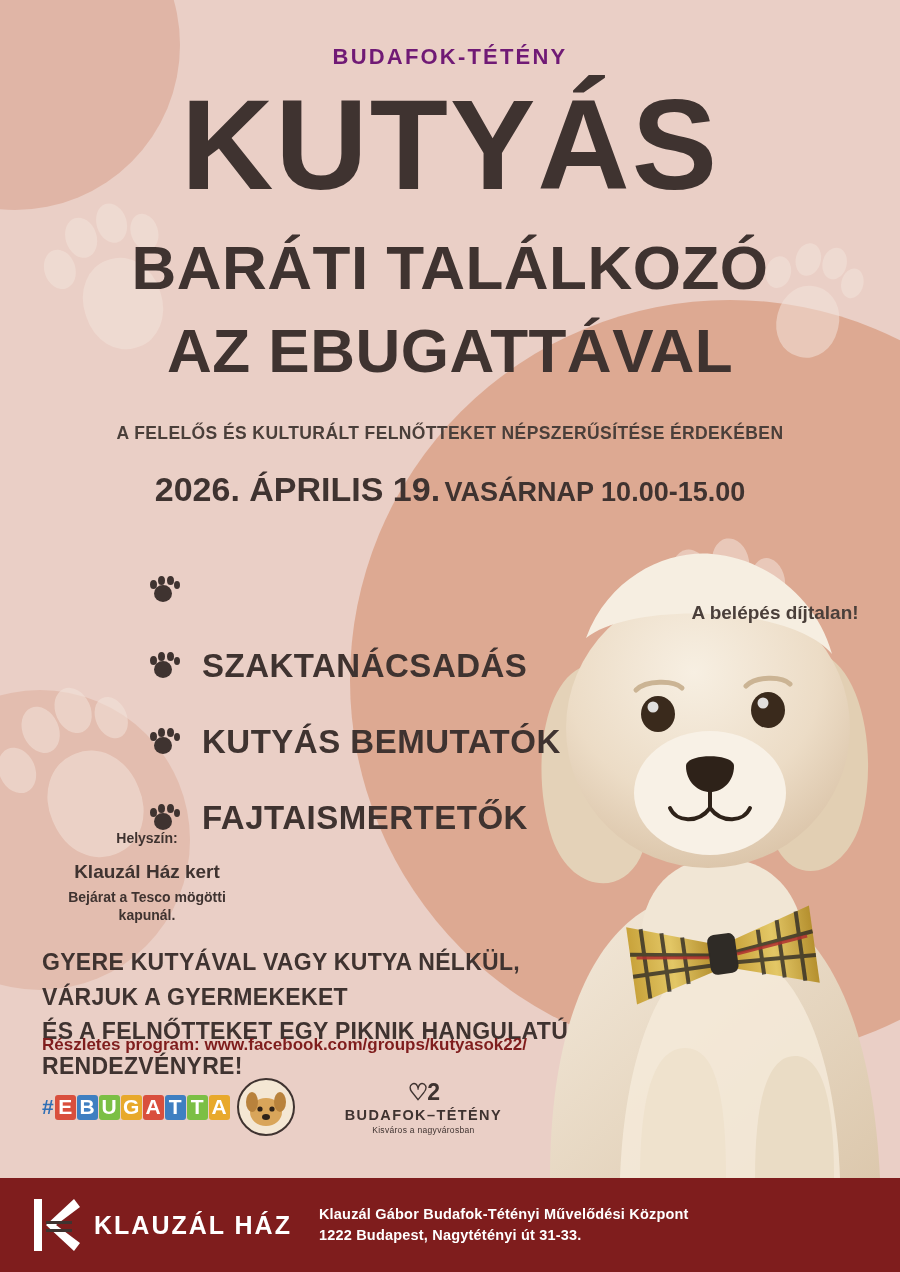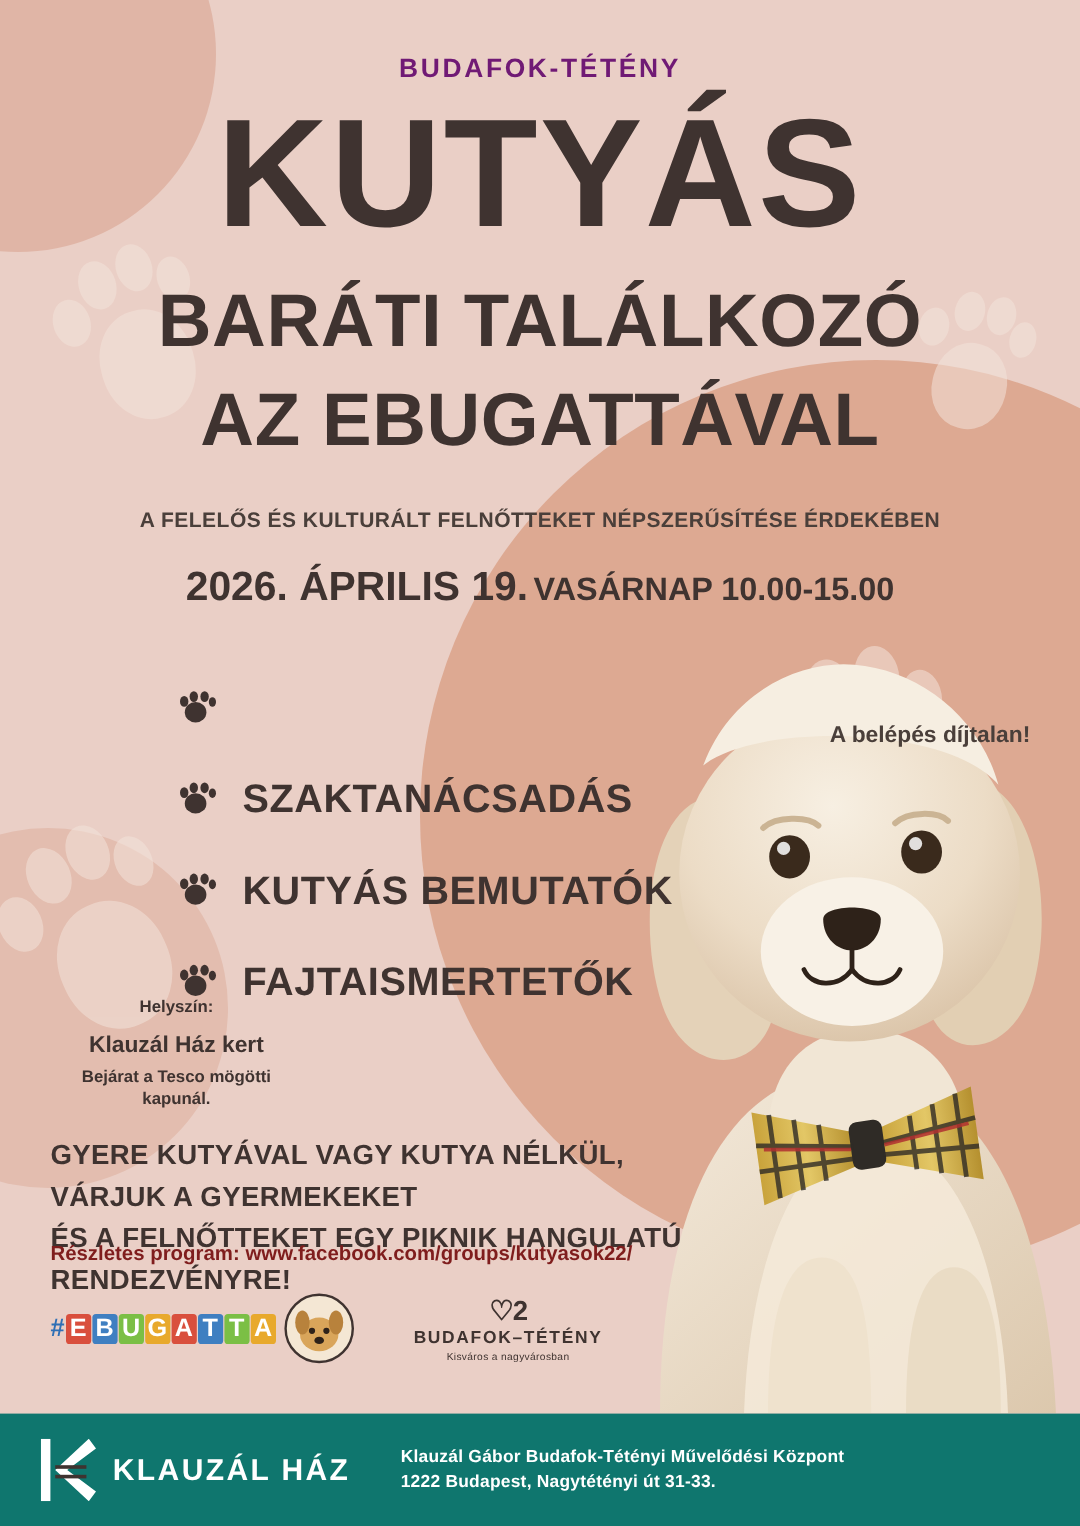--- a/index.html
+++ b/index.html
@@ -39,29 +39,29 @@
     background:#e3bdaf;
   }
 
   
   .wpaw{ position:absolute; opacity:.55; }
   .wpaw .pad{ position:absolute; background:#f3e3da; border-radius:50%; }
 
   
   .footer{
     position:absolute; left:0; right:0; bottom:0; height:94px;
-    background:#0f766e;
+    background:#7f1d1d;
     display:flex; align-items:center;
     padding:0 34px;
     color:#fff;
   }
   .footer .brand{ display:flex; align-items:center; gap:14px; }
   .k-mark{ width:46px; height:52px; position:relative; }
   .klauzal-text{ font-size:25px; font-weight:bold; letter-spacing:2px; }
-  .footer .addr{ margin-left:42px; line-height:1.45; }
+  .footer .addr{ margin-left:27px; line-height:1.45; }
   .footer .addr div{ font-size:14.5px; font-weight:bold; letter-spacing:.2px; }
 
   
   .dog-wrap{
     position:absolute; right:-10px; bottom:94px;
     width:420px; height:700px;
     overflow:hidden;
   }
 
   

